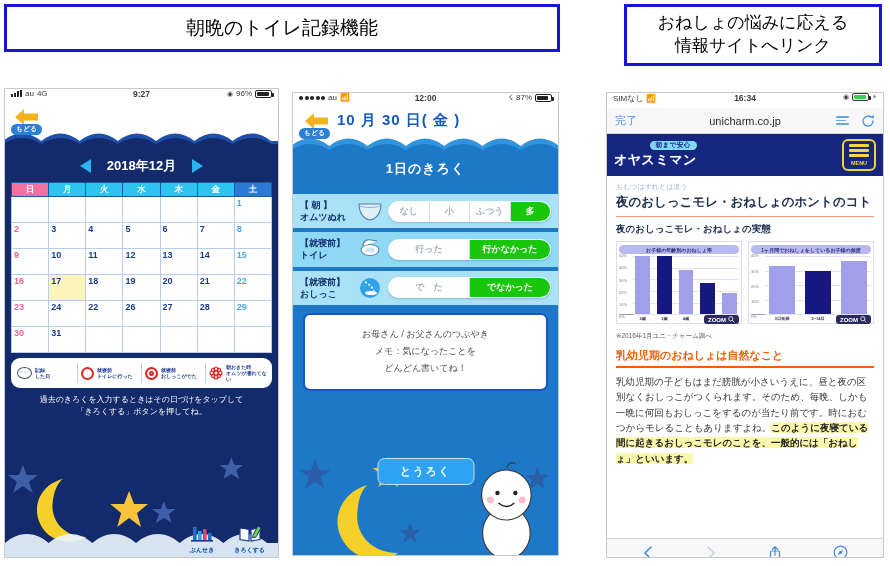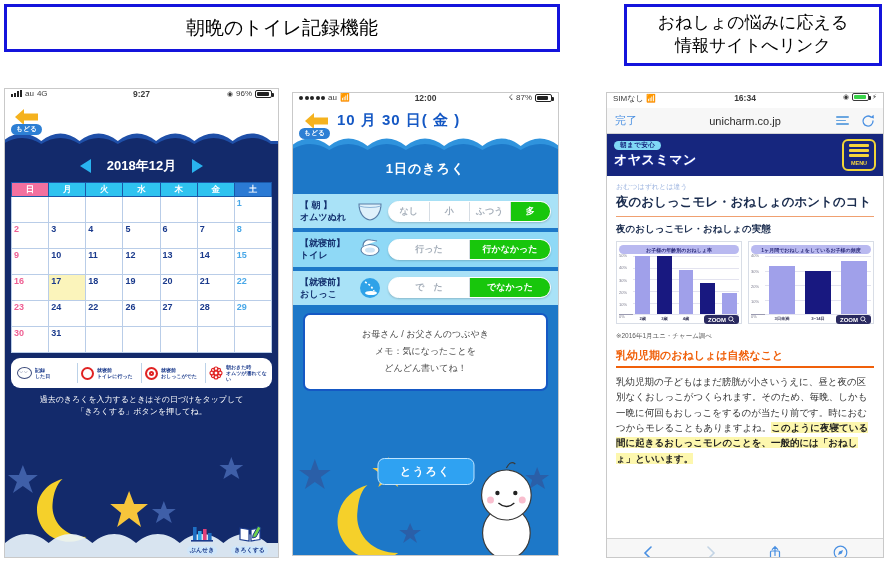--- a/index.html
+++ b/index.html
@@ -217,21 +217,21 @@
   .sf-reader i:nth-child(1){ width: 13px; }
   .sf-reader i:nth-child(2){ width: 10px; }
   .sf-reader i:nth-child(3){ width: 13px; }
   .sf-reload { width: 14px; height: 14px; cursor: pointer; }
   .sf-reload svg { width: 14px; height: 14px; display: block; }
 
   .site-head {
     height: 42px; background: #16267e; display: flex; align-items: center;
     padding: 0 7px; position: relative;
   }
-  .logo { display: flex; flex-direction: column; align-items: flex-start; gap: 1px; }
+  .logo { display: flex; flex-direction: column; align-items: flex-end; gap: 1px; }
   .logo .l1 { background: #7fd8f5; color: #16267e; font-size: 6.5px; font-weight: bold;
               border-radius: 7px; padding: 0 6px; letter-spacing: .5px; }
   .logo .l2 { color: #fff; font-size: 13px; font-weight: bold; letter-spacing: .5px;
               text-shadow: 0 0 2px #2b43c9; }
   .menu-btn {
     margin-left: auto; width: 34px; height: 32px; border: 2px solid #f0d437;
     border-radius: 6px; background: #16267e; display: flex; flex-direction: column;
     align-items: center; justify-content: center; gap: 2px; cursor: pointer;
   }
   .menu-btn i { display: block; width: 20px; height: 3px; background: #f5d63c; border-radius: 1px; }

